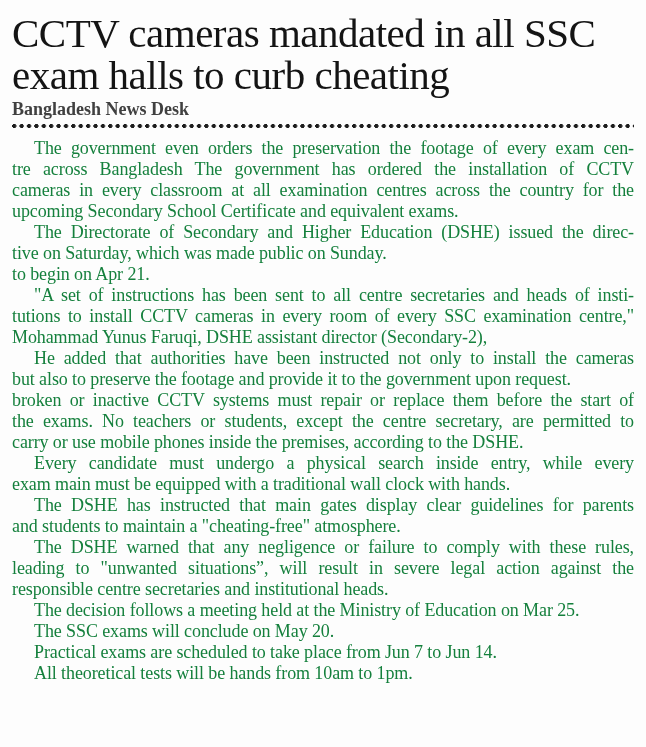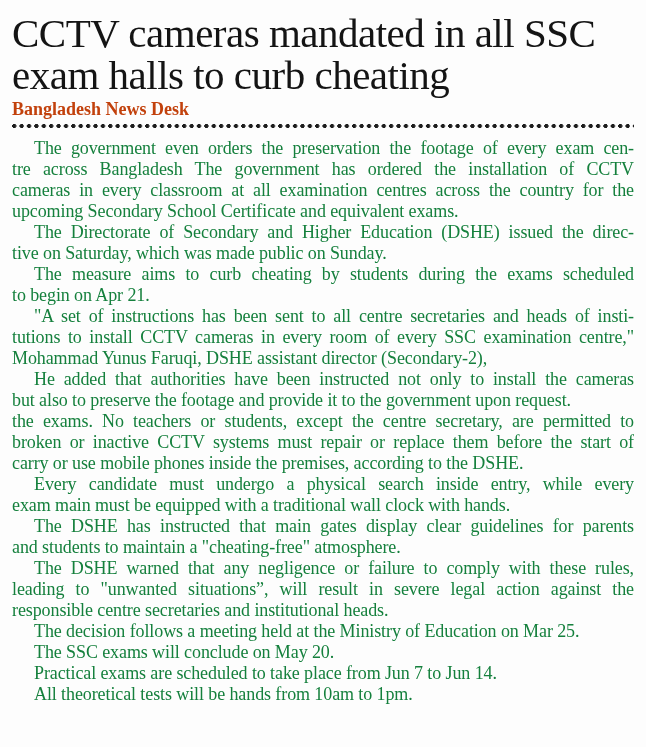--- a/index.html
+++ b/index.html
@@ -22,21 +22,21 @@
     line-height: 42px;
     font-weight: 400;
     letter-spacing: -0.5px;
   }
   .headline-line { display: block; white-space: nowrap; }
   .byline {
     margin-top: 4px;
     font-size: 18px;
     line-height: 19px;
     font-weight: 700;
-    color: #c2410c;
+    color: #404040;
   }
   .dotted-separator {
     margin-top: 4px;
     height: 6px;
     background-image: radial-gradient(circle at 2.2px 3px, #1d1d1d 1.9px, transparent 2.3px);
     background-size: 7.4px 6px;
     background-repeat: repeat-x;
   }
   .article-body {
     margin-top: 9px;
@@ -74,35 +74,34 @@
         <div class="line first">The government even orders the preservation the footage of every exam cen-</div>
         <div class="line">tre across Bangladesh The government has ordered the installation of CCTV</div>
         <div class="line">cameras in every classroom at all examination centres across the country for the</div>
         <div class="line last">upcoming Secondary School Certificate and equivalent exams.</div>
       </div>
       <div class="para">
         <div class="line first">The Directorate of Secondary and Higher Education (DSHE) issued the direc-</div>
         <div class="line last">tive on Saturday, which was made public on Sunday.</div>
       </div>
       <div class="para">
-        <div class="line first">The measure aims to curb cheating by students during the exams scheduled</div>
         <div class="line last">to begin on Apr 21.</div>
       </div>
       <div class="para">
         <div class="line first">"A set of instructions has been sent to all centre secretaries and heads of insti-</div>
         <div class="line">tutions to install CCTV cameras in every room of every SSC examination centre,"</div>
         <div class="line last">Mohammad Yunus Faruqi, DSHE assistant director (Secondary-2),</div>
       </div>
       <div class="para">
         <div class="line first">He added that authorities have been instructed not only to install the cameras</div>
         <div class="line last">but also to preserve the footage and provide it to the government upon request.</div>
       </div>
       <div class="para">
+        <div class="line">broken or inactive CCTV systems must repair or replace them before the start of</div>
         <div class="line">the exams. No teachers or students, except the centre secretary, are permitted to</div>
-        <div class="line">broken or inactive CCTV systems must repair or replace them before the start of</div>
         <div class="line last">carry or use mobile phones inside the premises, according to the DSHE.</div>
       </div>
       <div class="para">
         <div class="line first">Every candidate must undergo a physical search inside entry, while every</div>
         <div class="line last">exam main must be equipped with a traditional wall clock with hands.</div>
       </div>
       <div class="para">
         <div class="line first">The DSHE has instructed that main gates display clear guidelines for parents</div>
         <div class="line last">and students to maintain a "cheating-free" atmosphere.</div>
       </div>

